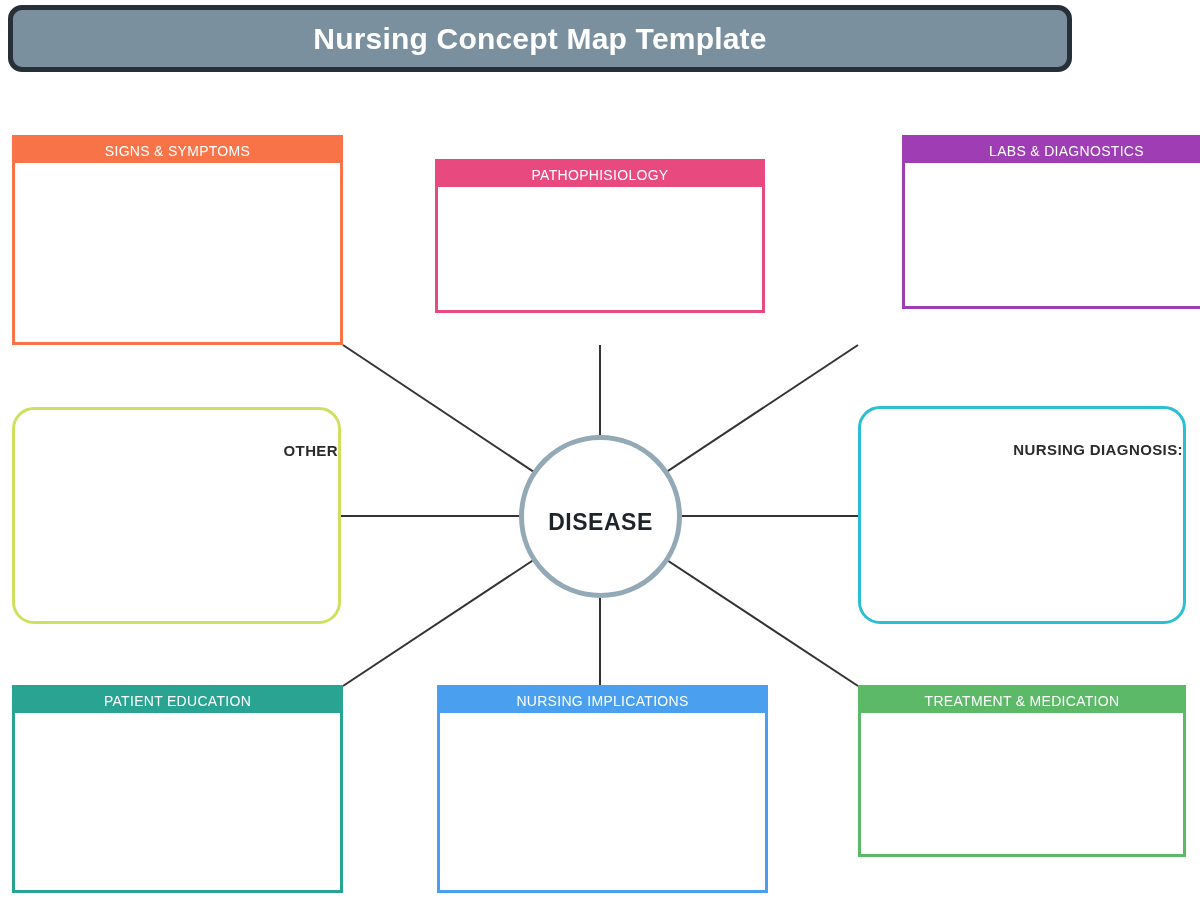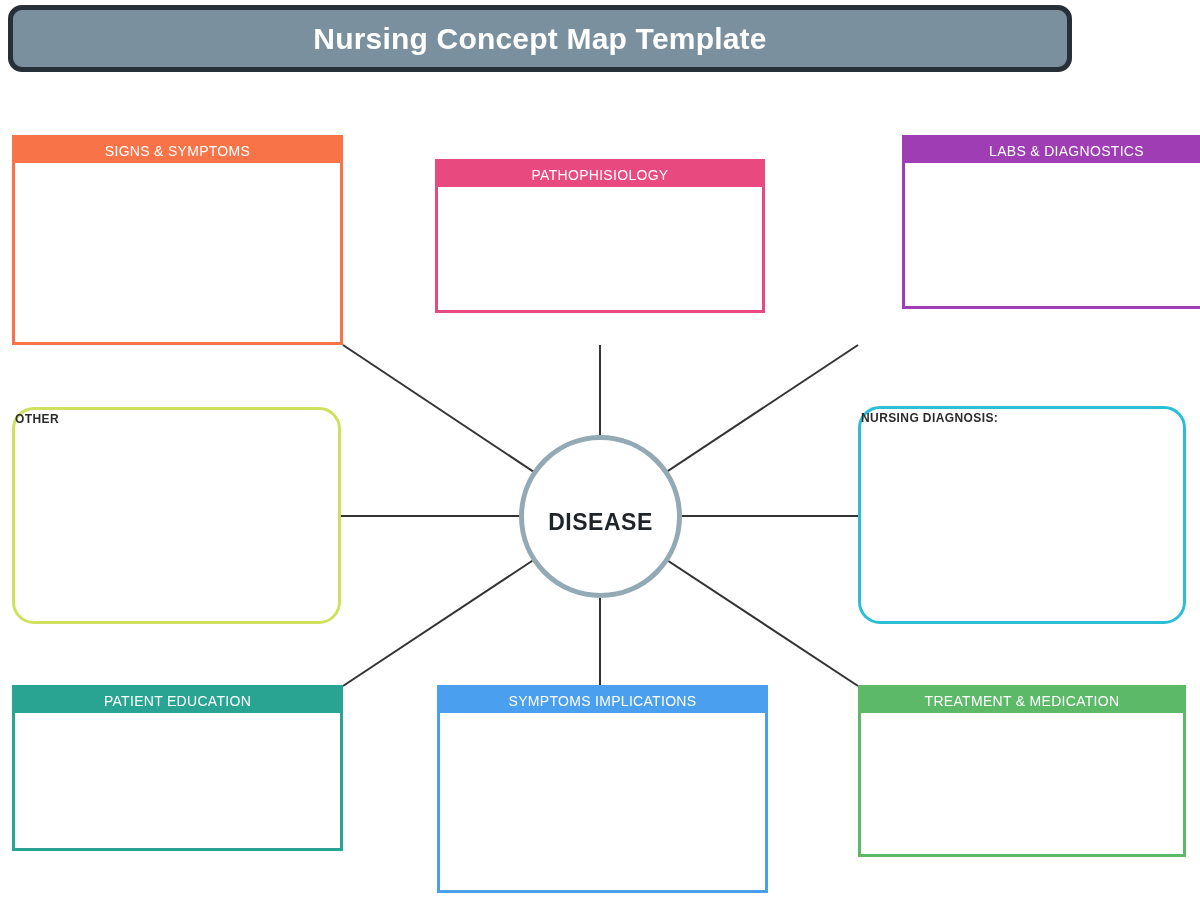--- a/index.html
+++ b/index.html
@@ -69,24 +69,24 @@
   
   .round-card {
     position: absolute;
     box-sizing: border-box;
     background: #ffffff;
     border: 3px solid var(--c);
     border-radius: 22px;
     z-index: 2;
   }
   .round-card .lbl {
-    margin-top: 2px;
-    text-align: left;
+    margin-top: 32px;
+    text-align: right;
     color: #2B2B2B;
-    font-size: 12px;
+    font-size: 15px;
     font-weight: bold;
     letter-spacing: 0.4px;
   }
   
   .center-circle {
     position: absolute;
     left: 519px; top: 435px;
     width: 163px; height: 163px;
     box-sizing: border-box;
     background: #ffffff;
@@ -147,27 +147,27 @@
   </div>
 
   <div class="center-circle">
     <span class="disease">DISEASE</span>
   </div>
 
   <div class="round-card" style="left: 858px; top: 406px; width: 328px; height: 218px; --c: #2BBFD6;">
     <div class="lbl">NURSING DIAGNOSIS:</div>
   </div>
 
-  <div class="card" style="left: 12px; top: 685px; width: 331px; height: 166px; --c: #2AA492;">
+  <div class="card" style="left: 12px; top: 685px; width: 331px; height: 208px; --c: #2AA492;">
     <div class="hdr">PATIENT EDUCATION</div>
     <div class="body"></div>
   </div>
 
   <div class="card" style="left: 437px; top: 685px; width: 331px; height: 208px; --c: #4AA0EE;">
-    <div class="hdr">SYMPTOMS IMPLICATIONS</div>
+    <div class="hdr">NURSING IMPLICATIONS</div>
     <div class="body"></div>
   </div>
 
   <div class="card" style="left: 858px; top: 685px; width: 328px; height: 172px; --c: #5CB968;">
     <div class="hdr">TREATMENT &amp; MEDICATION</div>
     <div class="body"></div>
   </div>
 
 </div>
 

